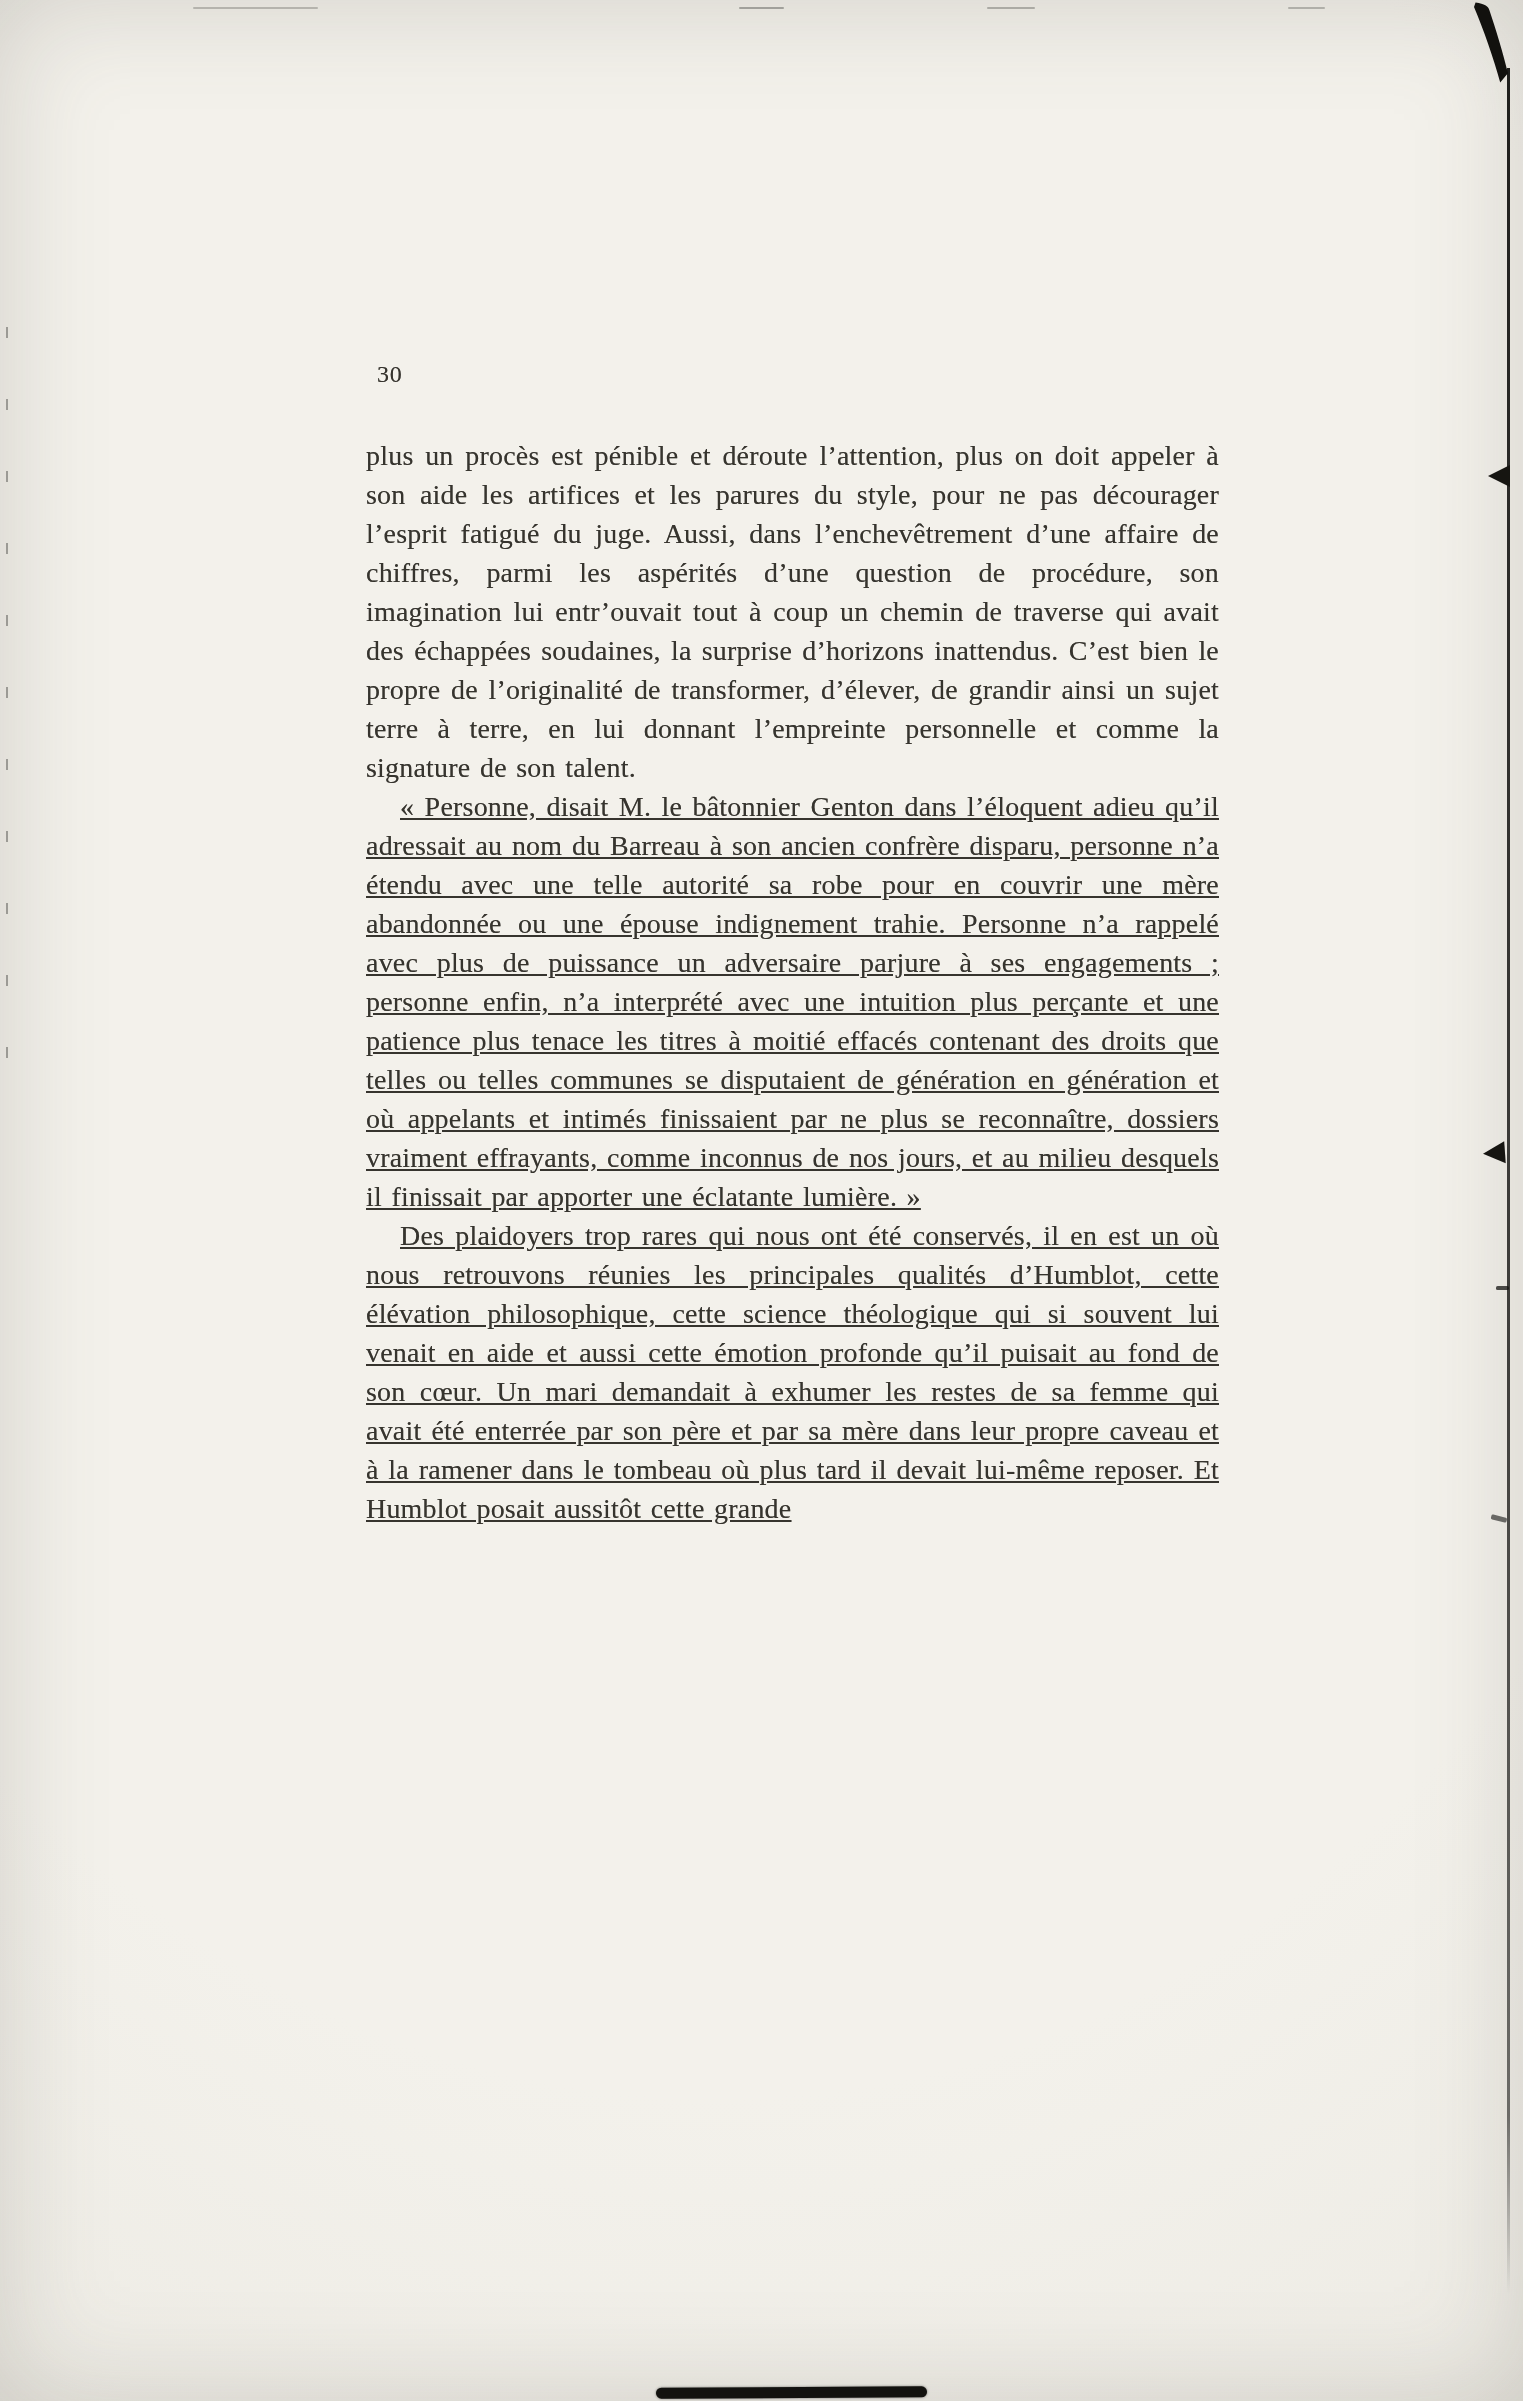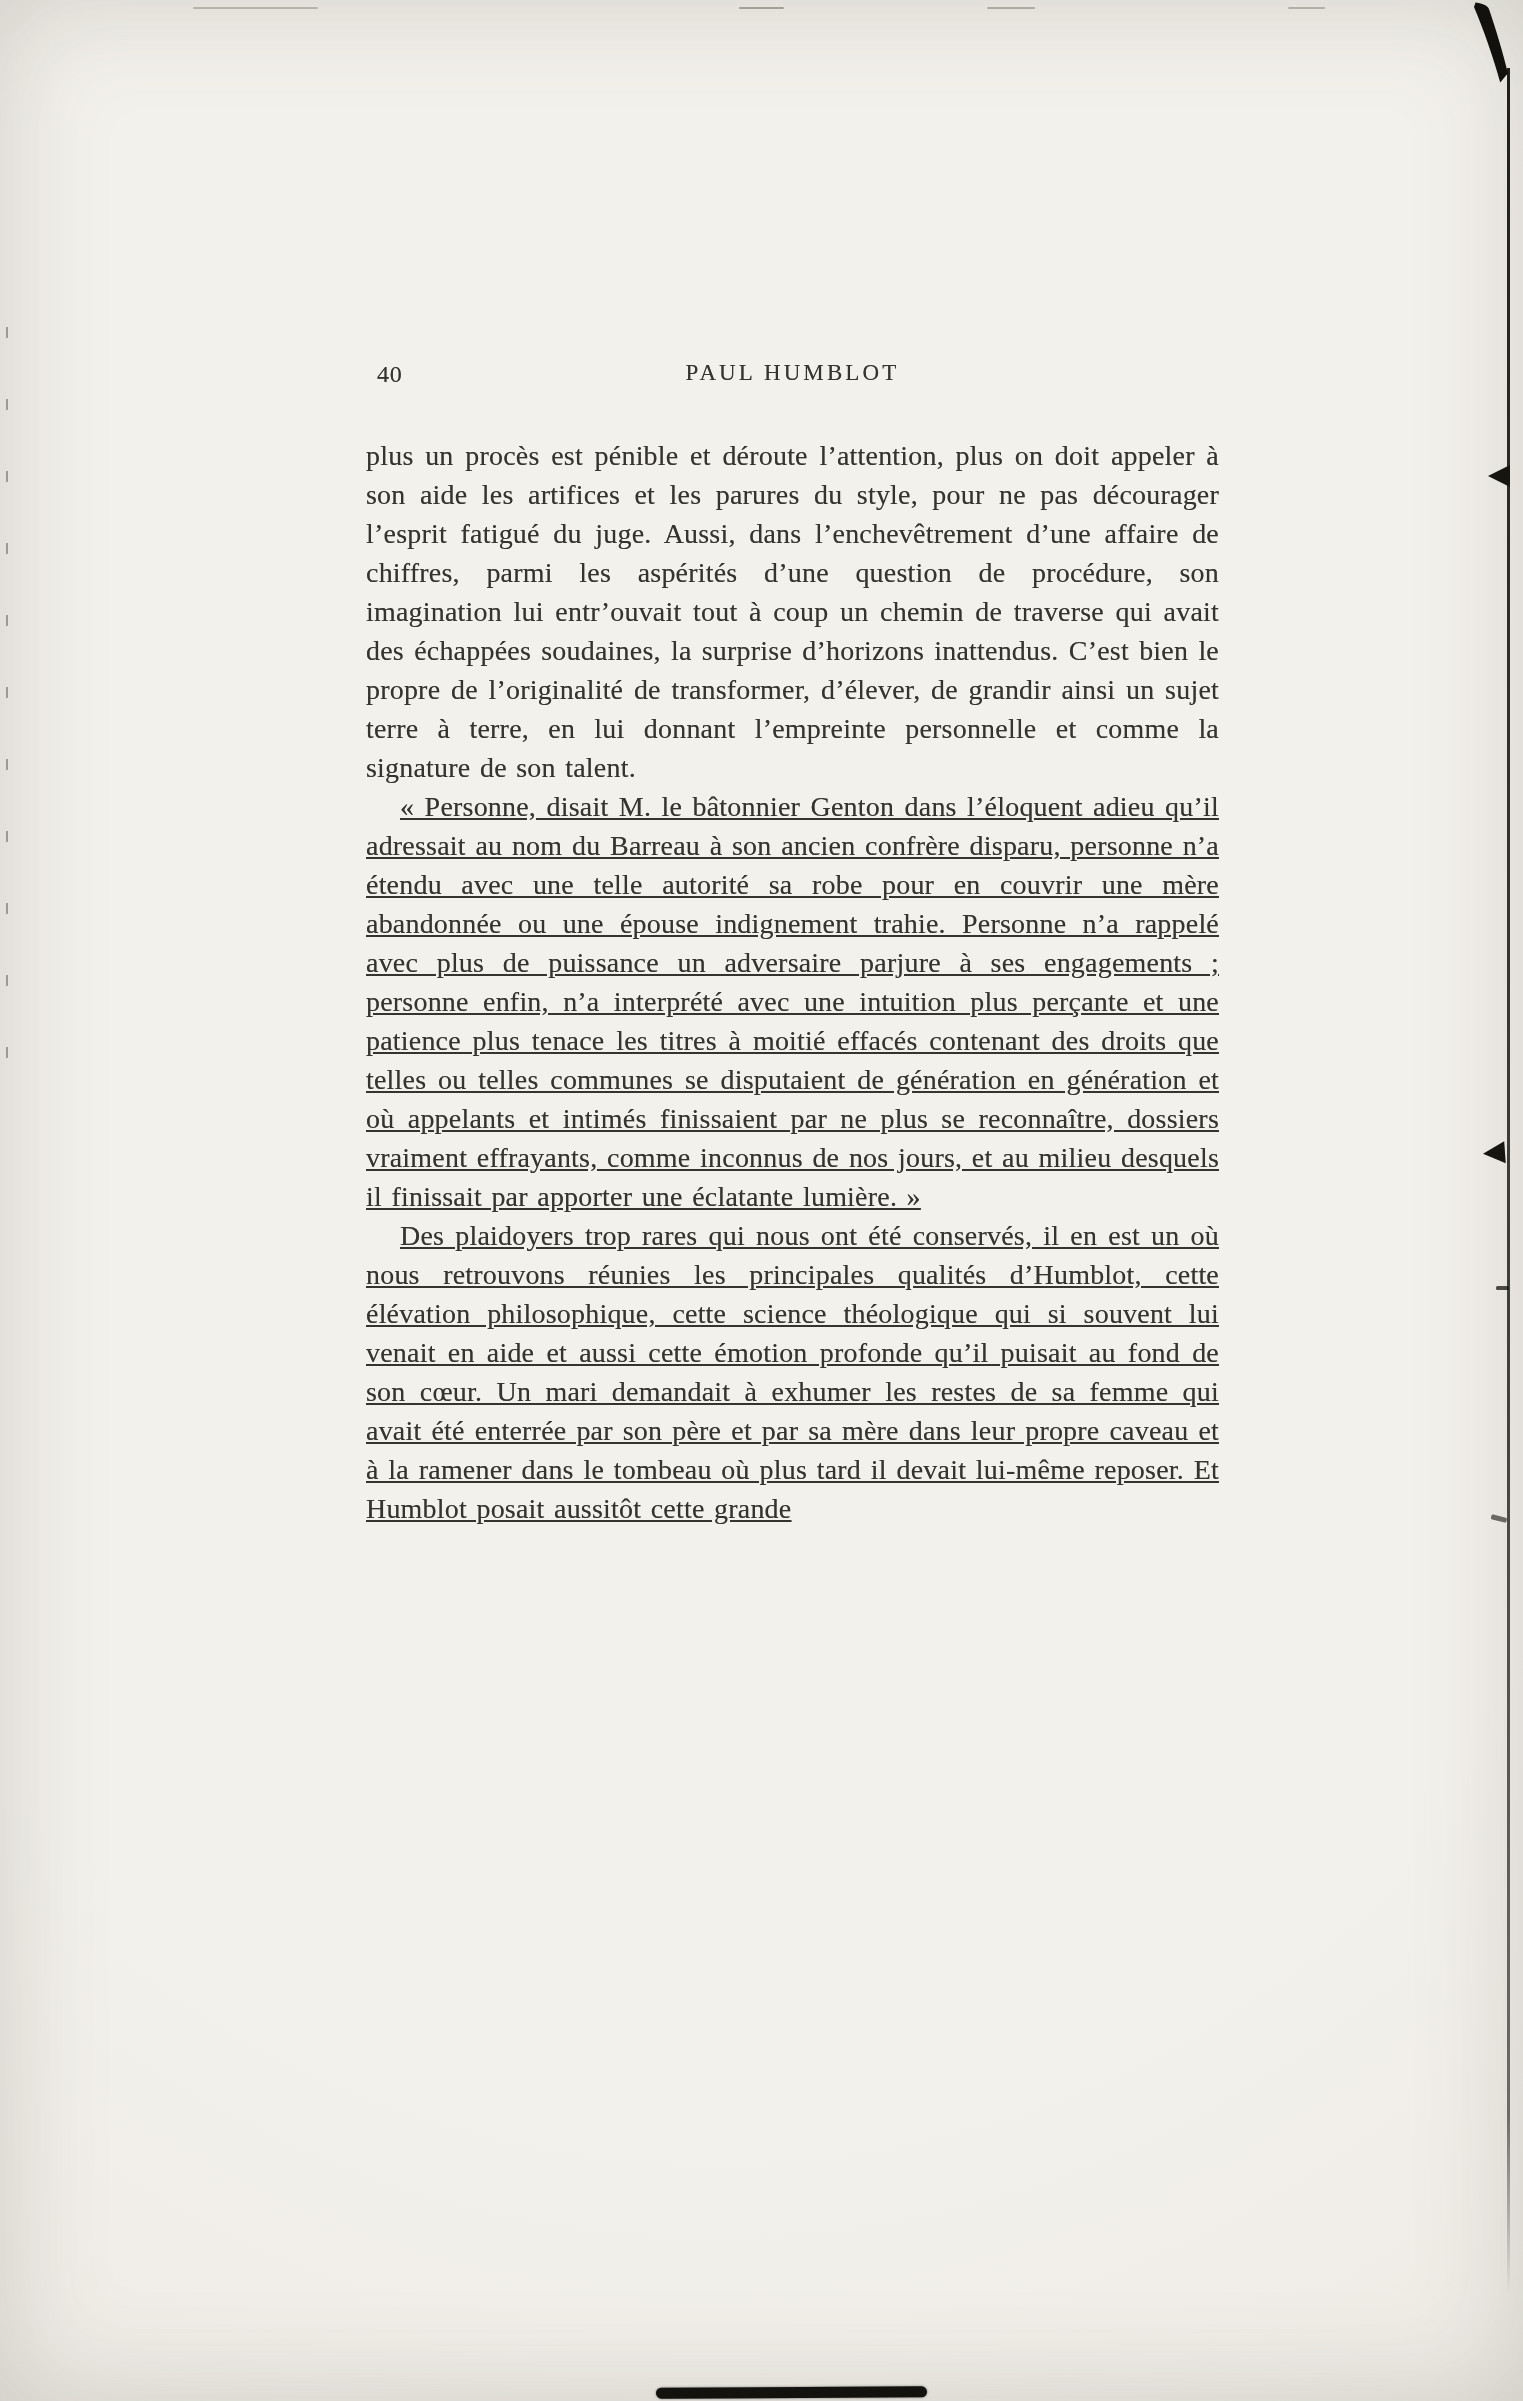--- a/index.html
+++ b/index.html
@@ -136,22 +136,21 @@
     transform: rotate(-0.3deg);
     box-shadow: 0 0 2.3px rgba(19, 18, 15, 0.6);
   }
 </style>
 </head>
 <body>
 
 <div class="page">
 
   <div class="header-row">
-    <span class="page-number">40</span>
-    <span class="running-title">PAUL HUMBLOT</span>
+    <span class="page-number">30</span>
   </div>
 
   <div class="textblock">
     <p class="body-par">plus un procès est pénible et déroute l’attention, plus on doit appeler à son aide les artifices et les parures du style, pour ne pas décourager l’esprit fatigué du juge. Aussi, dans l’enchevêtrement d’une affaire de chiffres, parmi les aspérités d’une question de procédure, son imagination lui entr’ouvait tout à coup un chemin de traverse qui avait des échappées soudaines, la surprise d’horizons inattendus. C’est bien le propre de l’originalité de transformer, d’élever, de grandir ainsi un sujet terre à terre, en lui donnant l’empreinte personnelle et comme la signature de son talent.</p>
     <p class="body-par indent">« Personne, disait M. le bâtonnier Genton dans l’éloquent adieu qu’il adressait au nom du Barreau à son ancien confrère disparu, personne n’a étendu avec une telle autorité sa robe pour en couvrir une mère abandonnée ou une épouse indignement trahie. Personne n’a rappelé avec plus de puissance un adversaire parjure à ses engagements ; personne enfin, n’a interprété avec une intuition plus perçante et une patience plus tenace les titres à moitié effacés contenant des droits que telles ou telles communes se disputaient de génération en génération et où appelants et intimés finissaient par ne plus se reconnaître, dossiers vraiment effrayants, comme inconnus de nos jours, et au milieu desquels il finissait par apporter une éclatante lumière. »</p>
     <p class="body-par indent">Des plaidoyers trop rares qui nous ont été conservés, il en est un où nous retrouvons réunies les principales qualités d’Humblot, cette élévation philosophique, cette science théologique qui si souvent lui venait en aide et aussi cette émotion profonde qu’il puisait au fond de son cœur. Un mari demandait à exhumer les restes de sa femme qui avait été enterrée par son père et par sa mère dans leur propre caveau et à la ramener dans le tombeau où plus tard il devait lui-même reposer. Et Humblot posait aussitôt cette grande</p>
   </div>
 
   <div class="artifact top-edge-dash dash-1"></div>
   <div class="artifact top-edge-dash dash-2"></div>

